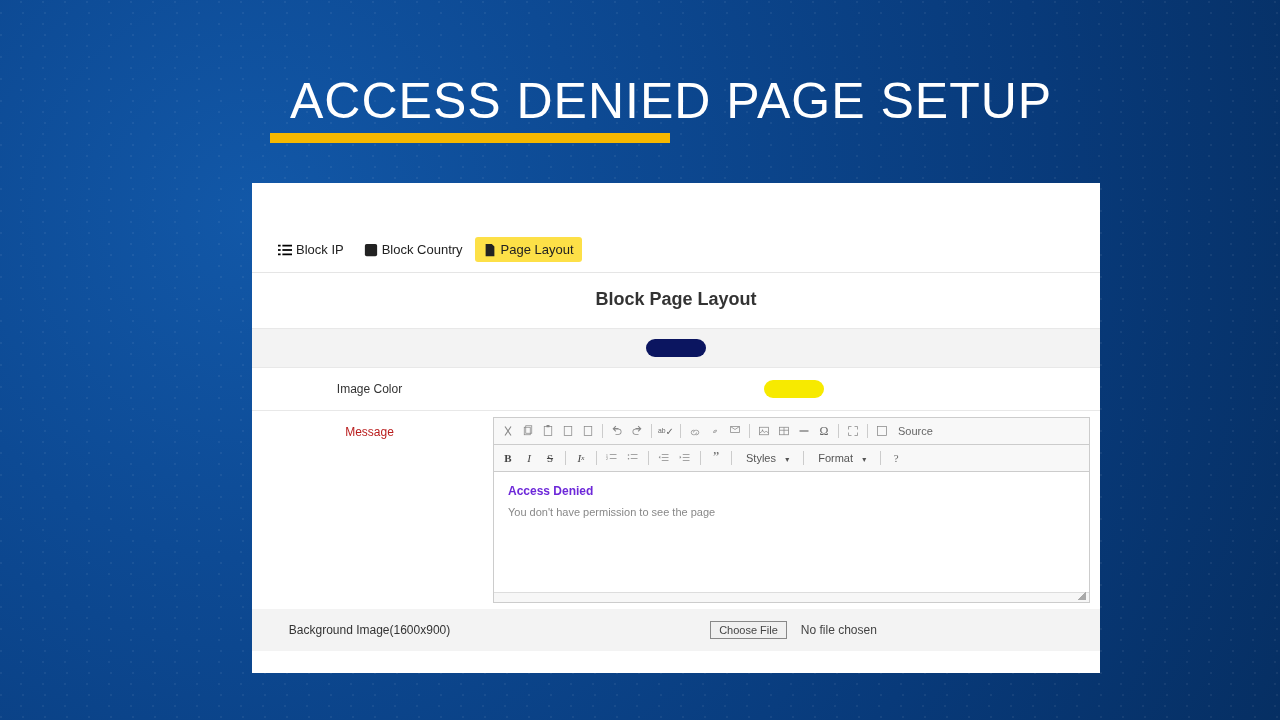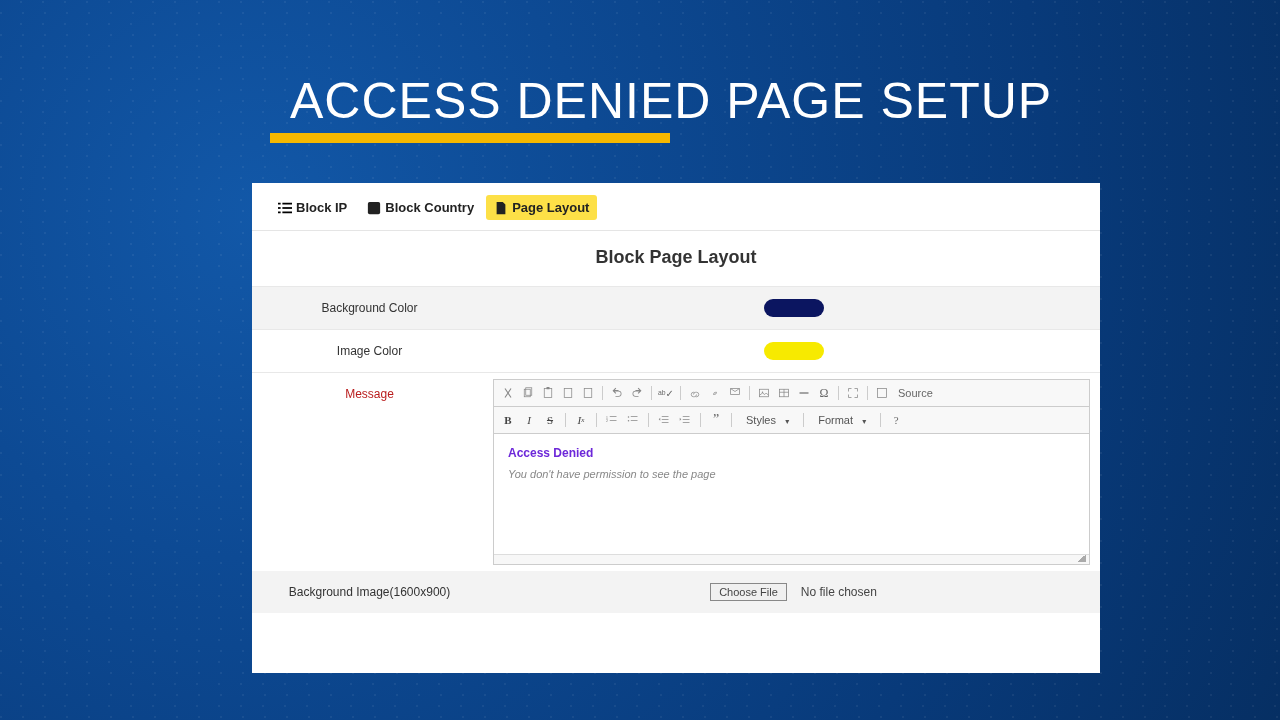--- a/index.html
+++ b/index.html
@@ -23,21 +23,21 @@
   background:#f6b800;
 }
 .panel {
   position:absolute; top:183px; left:252px; width:848px; height:490px;
   background:#fff; overflow:hidden;
 }
 .tabs {
   display:flex; align-items:center; gap:4px; padding:12px 18px 10px;
   border-bottom:1px solid #e5e5e5; font-size:13px; color:#222;
 }
-.tab { display:flex; align-items:center; gap:4px; padding:5px 8px; cursor:pointer; font-weight:700; }
+.tab { display:flex; align-items:center; gap:4px; padding:5px 8px; cursor:pointer; font-weight:400;margin-top:42px; }
 .tab.active { background:#fde047; border-radius:3px; }
 .tab .ico { width:14px; height:14px; display:inline-block; }
 .section-title {
   text-align:center; font-size:18px; font-weight:600; color:#333;
   padding:16px 0 18px; border-bottom:1px solid #e8e8e8;
 }
 .row { display:flex; border-bottom:1px solid #e8e8e8; }
 .row.gray { background:#f3f3f3; }
 .row .label { width:235px; text-align:center; font-size:12px; color:#333; padding:14px 8px; }
 .row .val { flex:1; display:flex; justify-content:center; align-items:center; padding:10px 8px; }
@@ -57,21 +57,21 @@
 .editor { border:1px solid #ccc; background:#fff; }
 .toolbar { border-bottom:1px solid #ccc; background:#f8f8f8; padding:5px 6px; display:flex; flex-wrap:wrap; align-items:center; gap:4px; font-size:11px; color:#666; }
 .tb { width:16px; height:16px; display:flex; align-items:center; justify-content:center; cursor:pointer; font-family:serif; }
 .tb svg { width:12px; height:12px; fill:#666; }
 .sep { width:1px; height:14px; background:#ccc; margin:0 2px; }
 .tbtxt { font-size:11px; color:#666; padding:0 4px; cursor:pointer; }
 .toolbar2 { border-bottom:1px solid #ccc; background:#f8f8f8; padding:5px 6px; display:flex; align-items:center; gap:5px; font-size:11px; color:#444; }
 .select-box { border:1px solid transparent; padding:1px 6px; font-size:11px; color:#555; cursor:pointer; }
 .editarea { min-height:120px; padding:12px 14px; font-size:12px; color:#555; }
 .editarea .hed { font-weight:700; color:#6d28d9; margin-bottom:8px; font-size:12px; }
-.editarea .sub { font-style:italic; color:#888; font-size:11px; }
+.editarea .sub { color:#888; font-size:11px; }
 .grab { height:10px; background:#f7f7f7; border-top:1px solid #ddd; position:relative; }
 .grab::after { content:""; position:absolute; right:3px; bottom:2px; width:8px; height:8px;
   background:linear-gradient(135deg, transparent 50%, #aaa 50%); }
 .file-row { display:flex; background:#f3f3f3; }
 .file-row .label { width:235px; padding:14px 12px; font-size:12px; color:#333; text-align:center; }
 .file-row .val { flex:1; display:flex; justify-content:center; align-items:center; padding:10px; gap:14px; font-size:12px; color:#444; }
 .choose { border:1px solid #888; background:#f0f0f0; padding:2px 8px; font-size:11px; cursor:pointer; }
 </style>
 </head>
 <body>
@@ -111,21 +111,20 @@
             <path d="M3 1h7l3 3v11H3z" fill="#222"></path>
           </svg>
       </span>
       <span>Page Layout</span>
     </div>
   </div>
 
   <div class="section-title">Block Page Layout</div>
 
   <div class="row gray">
-    <div class="label">Background Color</div>
     <div class="val">
       <div class="pill navy"></div>
     </div>
   </div>
 
   <div class="row">
     <div class="label">Image Color</div>
     <div class="val">
       <div class="pill yellow"></div>
     </div>

